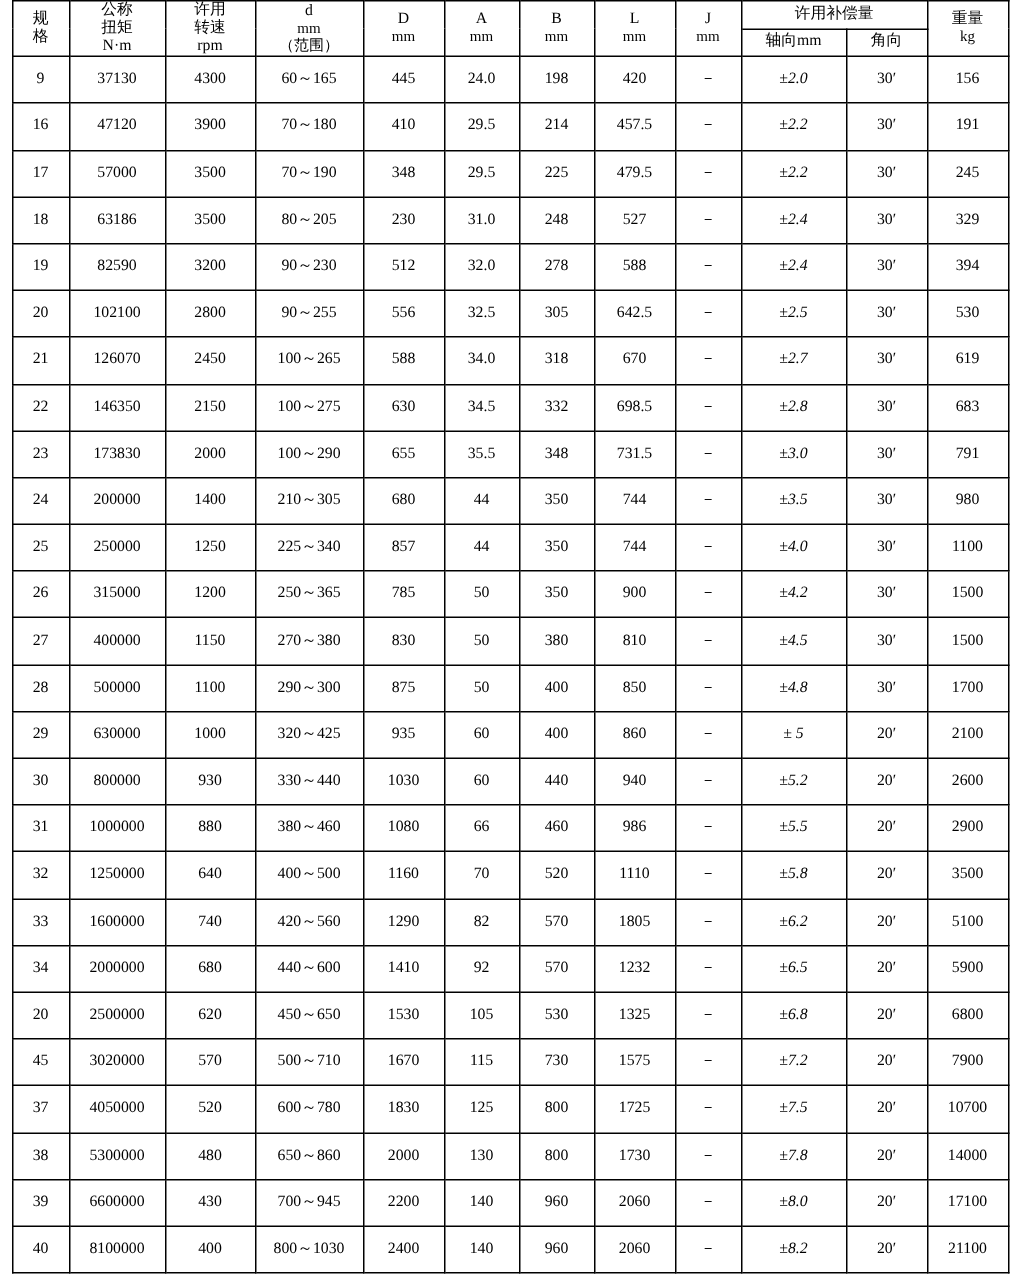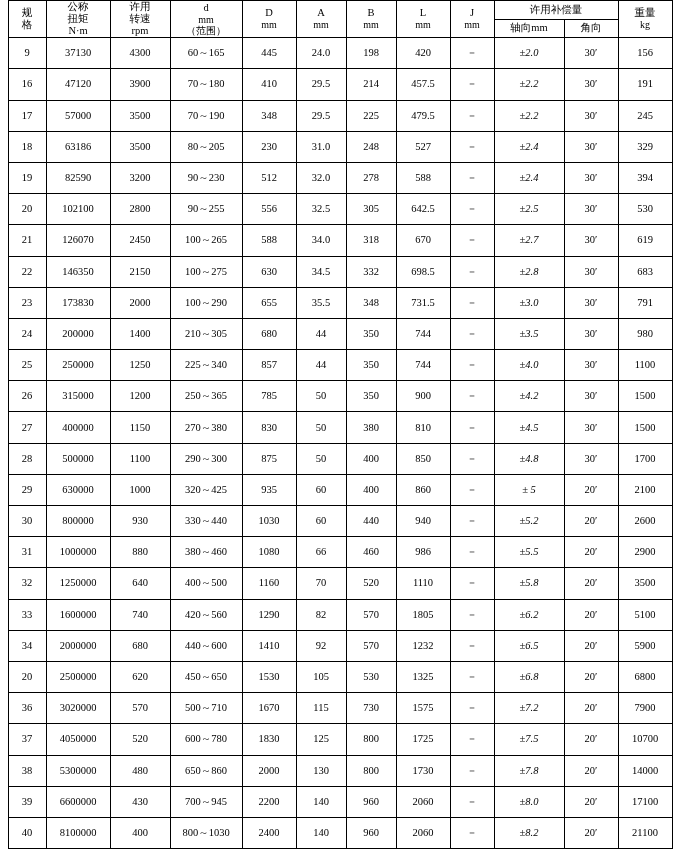--- a/index.html
+++ b/index.html
@@ -461,21 +461,21 @@
           <td>1530</td>
           <td>105</td>
           <td>530</td>
           <td>1325</td>
           <td>－</td>
           <td class="pm">±6.8</td>
           <td>20′</td>
           <td>6800</td>
         </tr>
         <tr>
-          <td>36</td>
+          <td>45</td>
           <td>3020000</td>
           <td>570</td>
           <td>500～710</td>
           <td>1670</td>
           <td>115</td>
           <td>730</td>
           <td>1575</td>
           <td>－</td>
           <td class="pm">±7.2</td>
           <td>20′</td>

